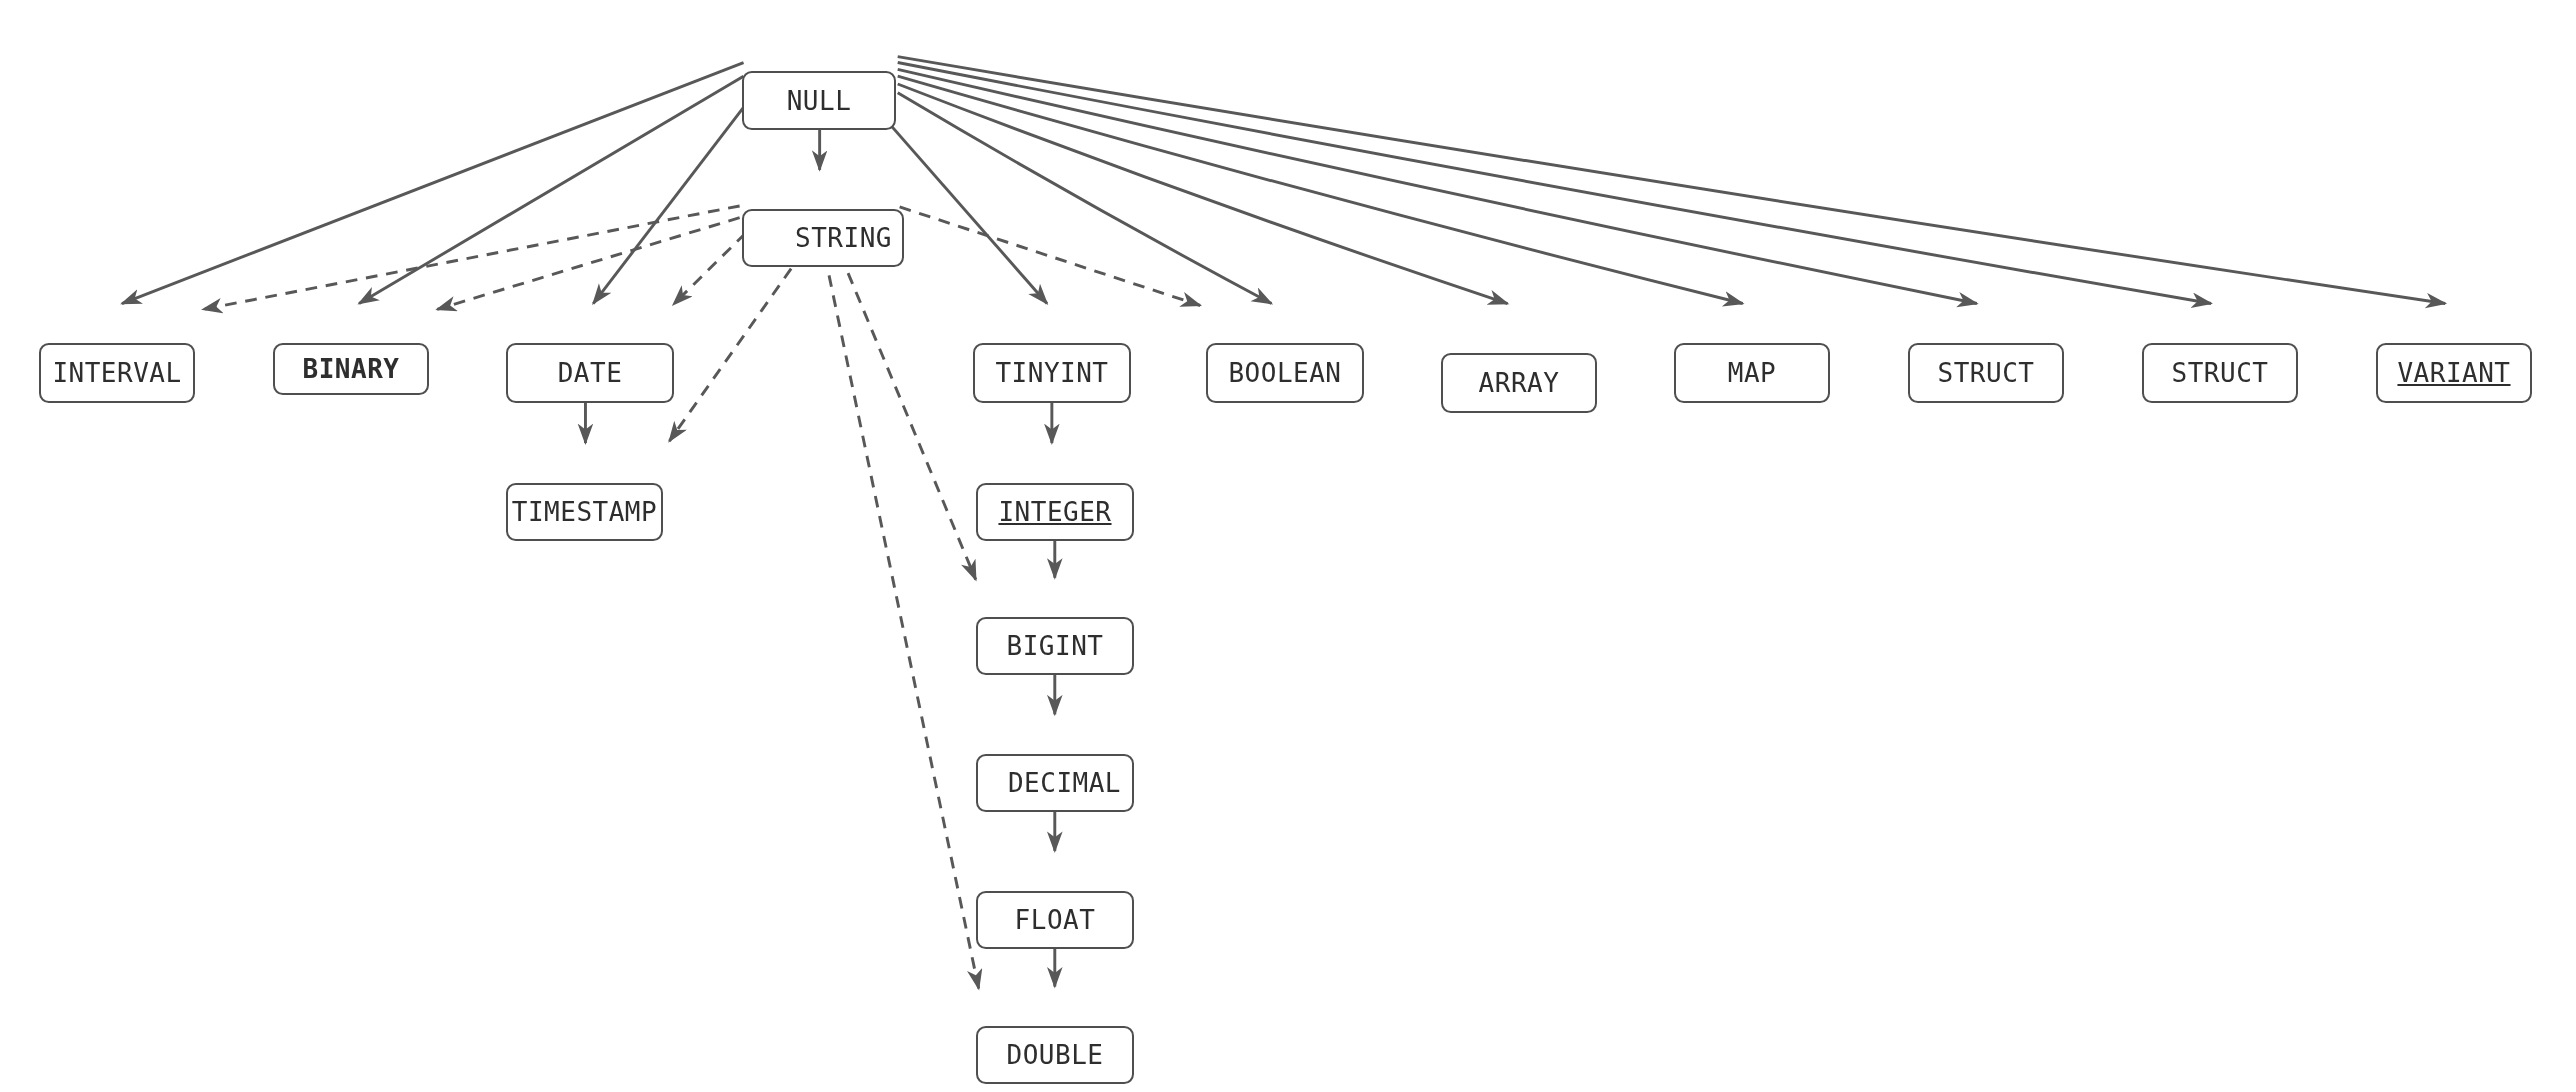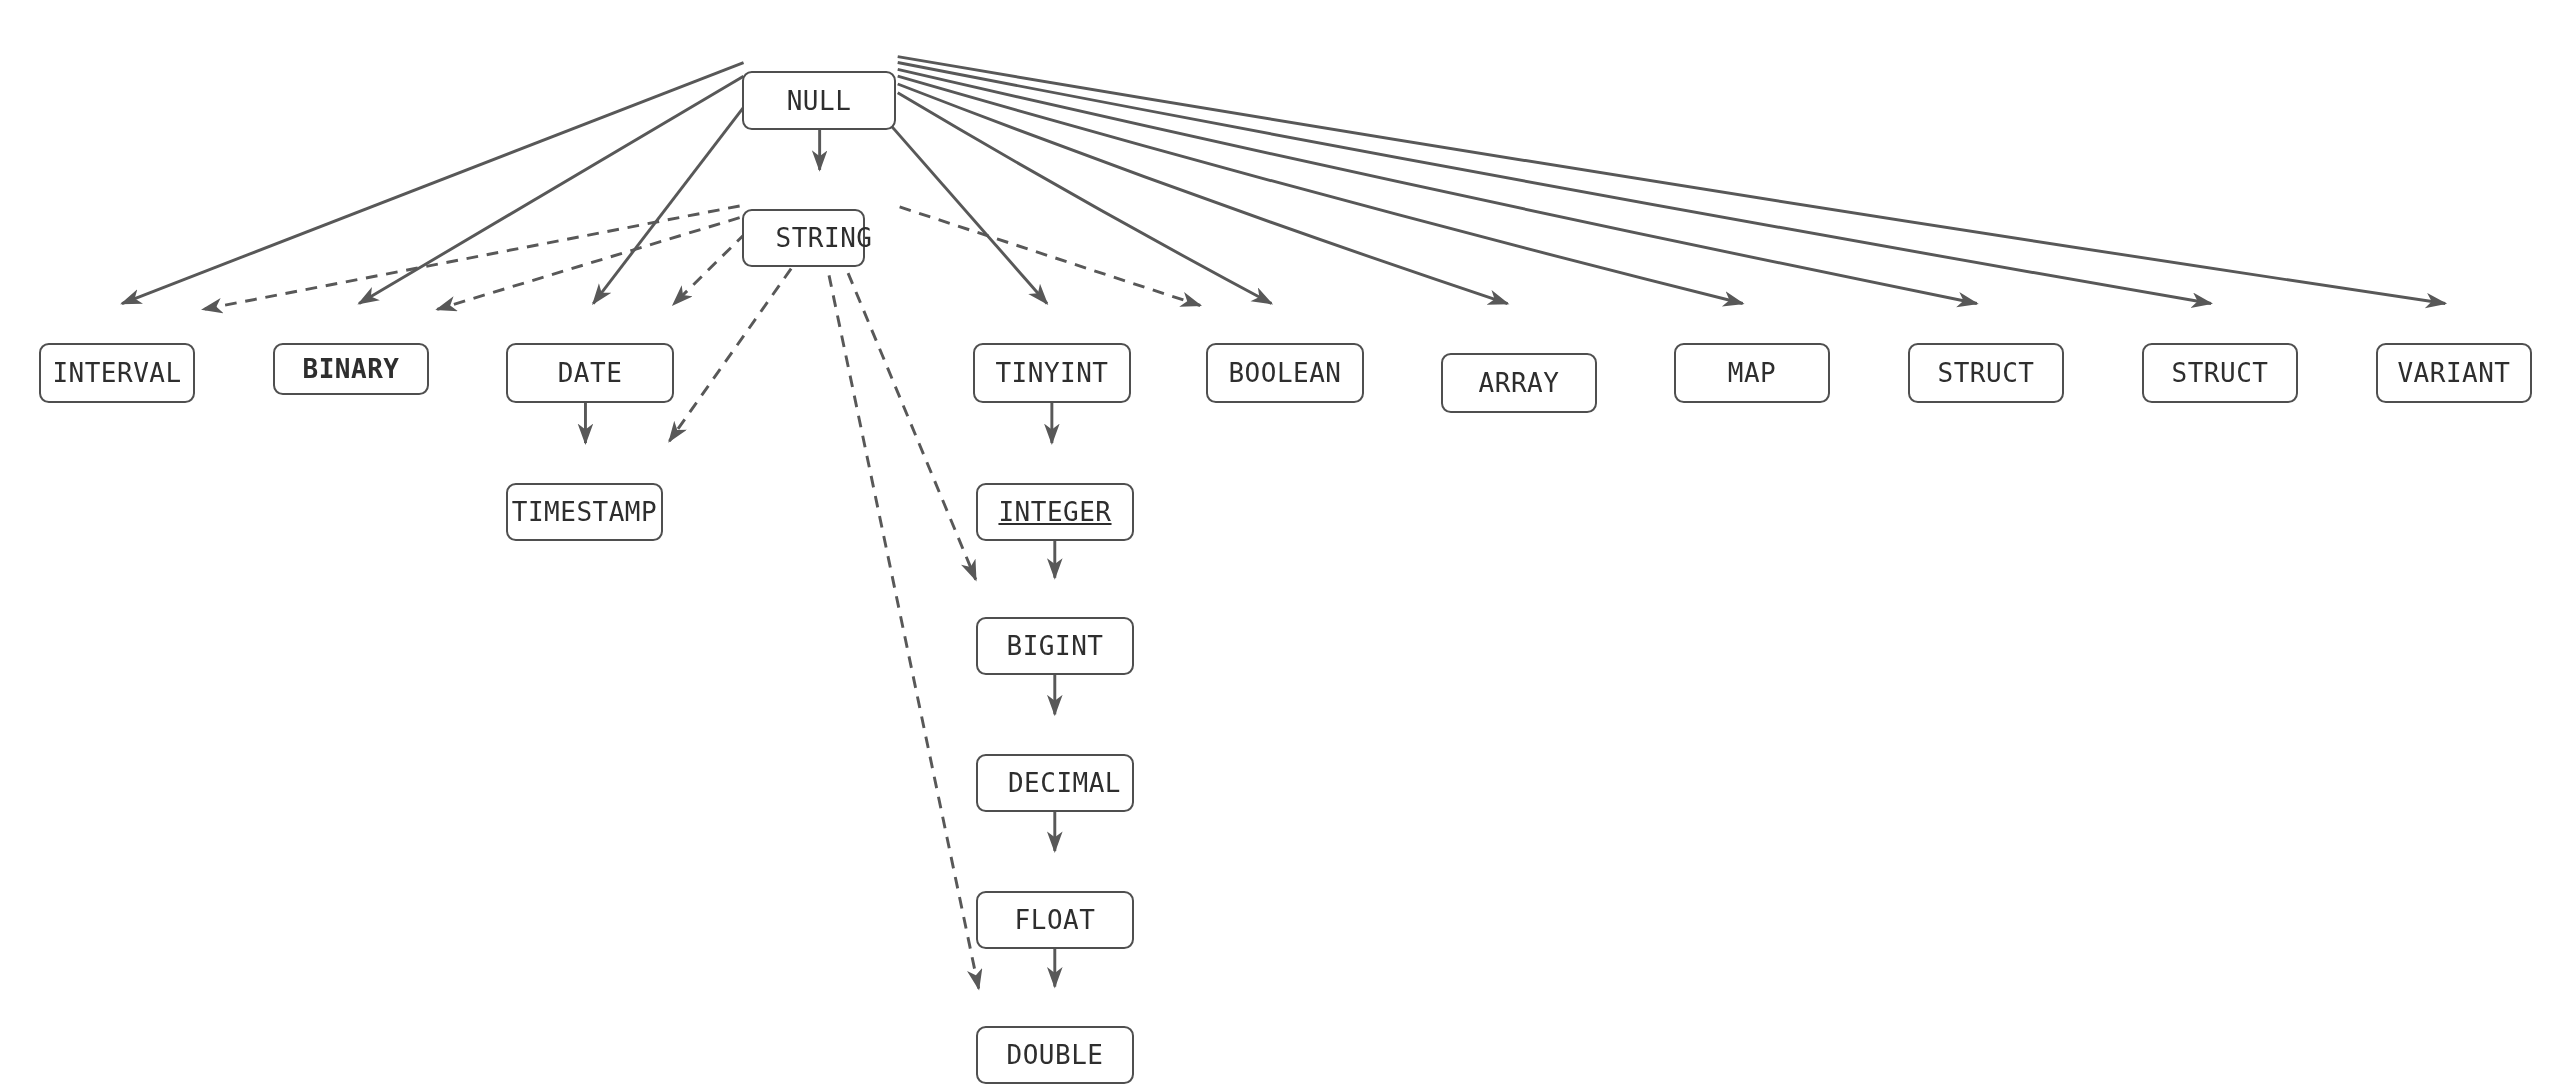--- a/index.html
+++ b/index.html
@@ -80,31 +80,31 @@
         <path d="M758,223 L448,317" class="edge dashed" marker-end="url(#arrow)"></path>
         <path d="M764,239 L690,312" class="edge dashed" marker-end="url(#arrow)"></path>
         <path d="M835,241 L686,452" class="edge dashed" marker-end="url(#arrow)" marker-start="url(#arrow-rev)"></path>
         <path d="M853,241 L1000,594" class="edge dashed" marker-end="url(#arrow)"></path>
         <path d="M841,241 L1003,1013" class="edge dashed" marker-end="url(#arrow)"></path>
         <path d="M922,212 L1230,313" class="edge dashed" marker-end="url(#arrow)"></path>
       </g>
   </svg>
   <div id="nodes">
       <div class="node" style="left: 742px; top: 39px; width: 154px; height: 59px;">NULL</div>
-      <div class="node" style="left: 742px; top: 177px; width: 123px; height: 58px; padding-left: 41px;">STRING</div>
+      <div class="node" style="left: 742px; top: 177px; width: 162px; height: 58px; padding-left: 41px;">STRING</div>
       <div class="node" style="left: 39px; top: 311px; width: 156px; height: 60px;">INTERVAL</div>
       <div class="node" style="left: 273px; top: 311px; width: 156px; height: 52px; font-weight: bold;">BINARY</div>
       <div class="node" style="left: 506px; top: 311px; width: 168px; height: 60px;">DATE</div>
       <div class="node" style="left: 973px; top: 311px; width: 158px; height: 60px;">TINYINT</div>
       <div class="node" style="left: 1206px; top: 311px; width: 158px; height: 60px;">BOOLEAN</div>
       <div class="node" style="left: 1441px; top: 321px; width: 156px; height: 60px;">ARRAY</div>
       <div class="node" style="left: 1674px; top: 311px; width: 156px; height: 60px;">MAP</div>
       <div class="node" style="left: 1908px; top: 311px; width: 156px; height: 60px;">STRUCT</div>
       <div class="node" style="left: 2142px; top: 311px; width: 156px; height: 60px;">STRUCT</div>
-      <div class="node" style="left: 2376px; top: 311px; width: 156px; height: 60px;">VARIANT</div>
+      <div class="node" style="left: 2376px; top: 311px; width: 156px; height: 60px; text-decoration: underline;">VARIANT</div>
       <div class="node" style="left: 506px; top: 451px; width: 157px; height: 58px;">TIMESTAMP</div>
       <div class="node" style="left: 976px; top: 451px; width: 158px; height: 58px; text-decoration: underline;">INTEGER</div>
       <div class="node" style="left: 976px; top: 585px; width: 158px; height: 58px;">BIGINT</div>
       <div class="node" style="left: 976px; top: 722px; width: 158px; height: 58px; padding-left: 19px;">DECIMAL</div>
       <div class="node" style="left: 976px; top: 859px; width: 158px; height: 58px;">FLOAT</div>
       <div class="node" style="left: 976px; top: 994px; width: 158px; height: 58px;">DOUBLE</div>
     </div>
 </div>
 
 

